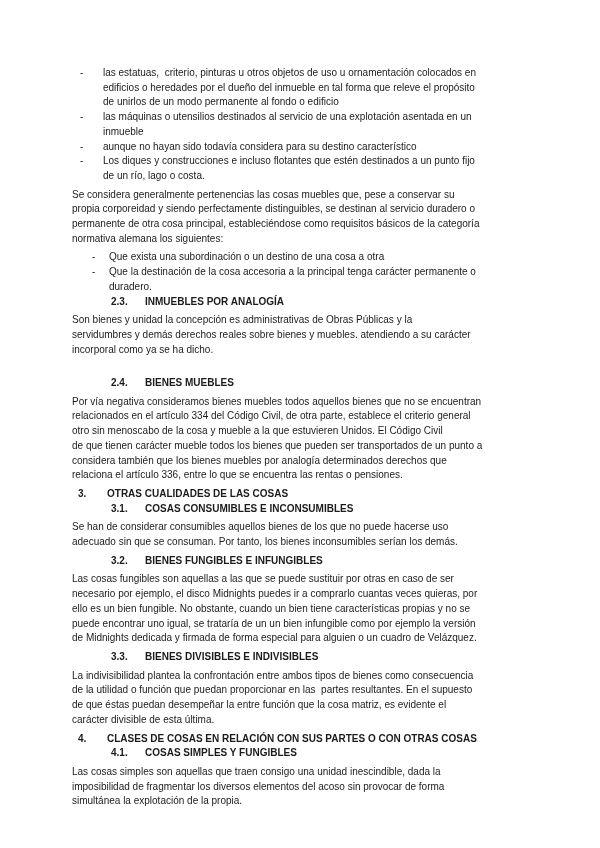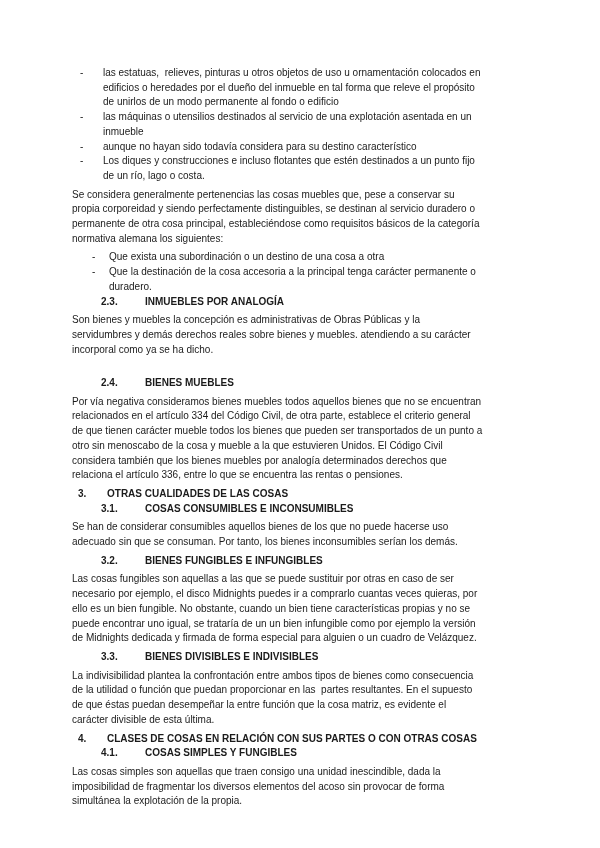--- a/index.html
+++ b/index.html
@@ -26,32 +26,32 @@
   .bullet-item { position: relative; }
   .ind1 .bullet-item { padding-left: 35px; }
   .ind1 .dash { position: absolute; left: 12px; top: 0; }
   .ind2 .bullet-item { padding-left: 41px; }
   .ind2 .dash { position: absolute; left: 24px; top: 0; }
   .heading { position: relative; font-weight: bold; white-space: pre-wrap; }
   .heading .h-num { position: absolute; top: 0; }
   .heading.lvl1 { padding-left: 39px; }
   .heading.lvl1 .h-num { left: 10px; }
   .heading.lvl2 { padding-left: 77px; }
-  .heading.lvl2 .h-num { left: 33px; }
+  .heading.lvl2 .h-num { left: 43px; }
   .spacer { height: 14.7px; }
 </style>
 </head>
 <body>
 
 <div class="page">
   <div class="doc">
       <div class="bullets ind1">
         <div class="bullet-item">
           <span class="dash">-</span>
-          <div class="line">las estatuas,  relieves, pinturas u otros objetos de uso u ornamentación colocados en</div>
+          <div class="line">las estatuas,  criterio, pinturas u otros objetos de uso u ornamentación colocados en</div>
           <div class="line">edificios o heredades por el dueño del inmueble en tal forma que releve el propósito</div>
           <div class="line">de unirlos de un modo permanente al fondo o edificio</div>
         </div>
         <div class="bullet-item">
           <span class="dash">-</span>
           <div class="line">las máquinas o utensilios destinados al servicio de una explotación asentada en un</div>
           <div class="line">inmueble</div>
         </div>
         <div class="bullet-item">
           <span class="dash">-</span>
@@ -75,31 +75,31 @@
           <div class="line">Que exista una subordinación o un destino de una cosa a otra</div>
         </div>
         <div class="bullet-item">
           <span class="dash">-</span>
           <div class="line">Que la destinación de la cosa accesoria a la principal tenga carácter permanente o</div>
           <div class="line">duradero.</div>
         </div>
       </div>
       <div class="heading lvl2"><span class="h-num">2.3.</span><span class="h-text">INMUEBLES POR ANALOGÍA</span></div>
       <div class="para">
-        <div class="line">Son bienes y muebles la concepción es administrativas de Obras Públicas y la</div>
+        <div class="line">Son bienes y unidad la concepción es administrativas de Obras Públicas y la</div>
         <div class="line">servidumbres y demás derechos reales sobre bienes y muebles. atendiendo a su carácter</div>
         <div class="line">incorporal como ya se ha dicho.</div>
       </div>
       <div class="spacer"></div>
       <div class="heading lvl2"><span class="h-num">2.4.</span><span class="h-text">BIENES MUEBLES</span></div>
       <div class="para">
         <div class="line">Por vía negativa consideramos bienes muebles todos aquellos bienes que no se encuentran</div>
         <div class="line">relacionados en el artículo 334 del Código Civil, de otra parte, establece el criterio general</div>
+        <div class="line">otro sin menoscabo de la cosa y mueble a la que estuvieren Unidos. El Código Civil</div>
         <div class="line">de que tienen carácter mueble todos los bienes que pueden ser transportados de un punto a</div>
-        <div class="line">otro sin menoscabo de la cosa y mueble a la que estuvieren Unidos. El Código Civil</div>
         <div class="line">considera también que los bienes muebles por analogía determinados derechos que</div>
         <div class="line">relaciona el artículo 336, entre lo que se encuentra las rentas o pensiones.</div>
       </div>
       <div class="heading lvl1"><span class="h-num">3.</span><span class="h-text">OTRAS CUALIDADES DE LAS COSAS</span></div>
       <div class="heading lvl2"><span class="h-num">3.1.</span><span class="h-text">COSAS CONSUMIBLES E INCONSUMIBLES</span></div>
       <div class="para">
         <div class="line">Se han de considerar consumibles aquellos bienes de los que no puede hacerse uso</div>
         <div class="line">adecuado sin que se consuman. Por tanto, los bienes inconsumibles serían los demás.</div>
       </div>
       <div class="heading lvl2"><span class="h-num">3.2.</span><span class="h-text">BIENES FUNGIBLES E INFUNGIBLES</span></div>

